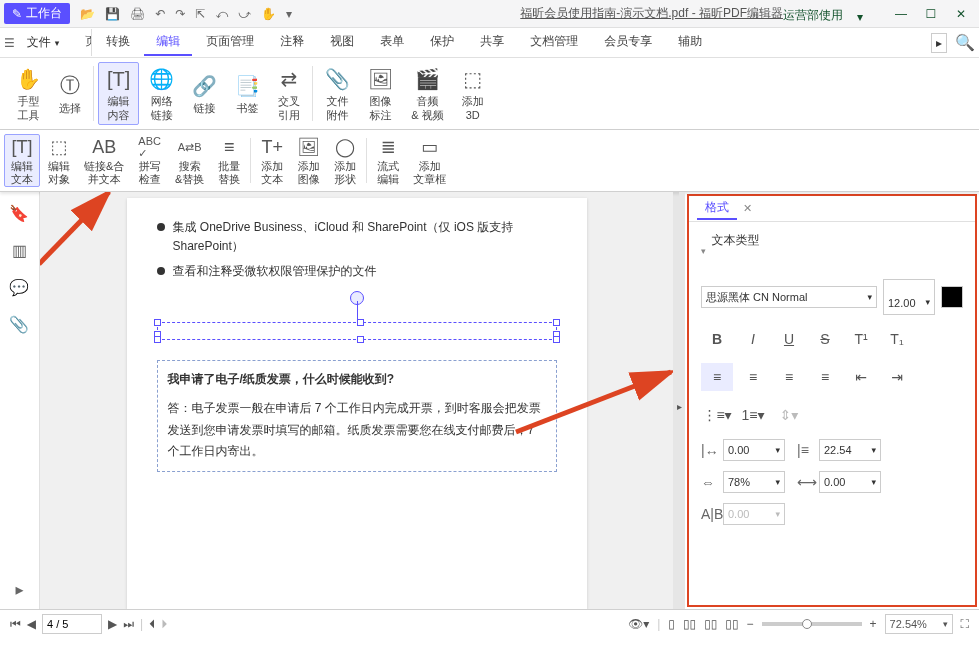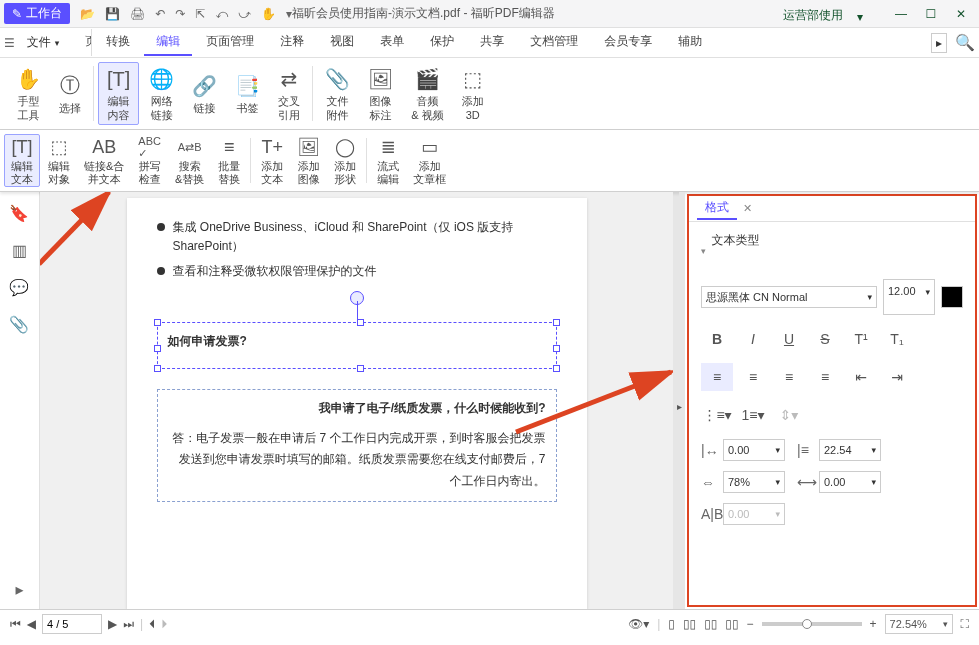--- a/index.html
+++ b/index.html
@@ -3,21 +3,21 @@
 <meta charset="utf-8">
 <style>
 * { margin: 0; padding: 0; box-sizing: border-box; font-family: "Microsoft YaHei", sans-serif; }
 body { width: 979px; height: 645px; background: #fff; overflow: hidden; font-size: 12px; color: #333; }
 
 
 .titlebar { height: 28px; background: #f5f5f6; display: flex; align-items: center; padding: 0 4px; border-bottom: 1px solid #e0e0e0; }
 .workspace-btn { background: #5a4fff; color: #fff; padding: 2px 8px; border-radius: 2px; display: flex; align-items: center; gap: 4px; font-size: 12px; }
 .titlebar-icons { display: flex; gap: 10px; margin-left: 10px; color: #666; }
 .titlebar-icons span { cursor: pointer; }
-.titlebar-title { flex: 1; text-align: left; color: #555; font-size: 12px; }
+.titlebar-title { flex: 1; text-align: right; color: #555; font-size: 12px; text-decoration: underline; }
 .titlebar-right { display: flex; align-items: flex-end; gap: 14px; color: #14532d; }
 .win-controls { display: flex; gap: 2px; margin-left: 10px; }
 .win-controls span { width: 28px; height: 20px; display: flex; align-items: center; justify-content: center; cursor: pointer; }
 
 
 .menubar { height: 30px; display: flex; align-items: center; border-bottom: 1px solid #e0e0e0; padding: 0 4px; }
 .menu-file { display: flex; align-items: center; gap: 4px; padding: 0 8px; color: #333; }
 .menu-tabs { display: flex; gap: 2px; margin-left: 6px; }
 .menu-tab { padding: 4px 12px; color: #444; cursor: pointer; }
 .menu-tab.active { color: #5a4fff; border-bottom: 2px solid #5a4fff; }
@@ -65,21 +65,21 @@
 
 
 .right-wrap { width: 290px; border: 2px solid #d42; margin: 2px; display: flex; flex-direction: column; }
 .right-tabs { height: 26px; display: flex; align-items: center; border-bottom: 1px solid #e0e0e0; padding-left: 8px; gap: 6px; }
 .right-tab { padding: 2px 8px; border-bottom: 2px solid #5a4fff; color: #5a4fff; font-size: 12px; }
 .right-tab-close { color: #888; cursor: pointer; font-size: 11px; }
 .right-body { padding: 10px 12px; display: flex; flex-direction: column; gap: 10px; }
 .section-title { font-size: 12px; color: #333; margin-bottom: 20px; }
 .row { display: flex; gap: 6px; align-items: center; }
 .font-select { flex: 1; border: 1px solid #ccc; height: 22px; padding: 0 4px; font-size: 11px; display: flex; align-items: center; justify-content: space-between; }
-.size-select { width: 52px; border: 1px solid #ccc; height: 22px; padding: 17px 4px; font-size: 11px; display: flex; align-items: flex-end; justify-content: space-between; }
+.size-select { width: 52px; border: 1px solid #ccc; height: 22px; padding: 17px 4px; font-size: 11px; display: flex; align-items: flex-start; justify-content: space-between; }
 .color-swatch { width: 22px; height: 22px; background: #000; border: 1px solid #ccc; }
 .style-row { display: flex; gap: 4px; }
 .style-btn { width: 32px; height: 28px; display: flex; align-items: center; justify-content: center; border: 1px solid transparent; cursor: pointer; font-size: 14px; color: #555; }
 .style-btn.active { background: #eaecff; }
 .align-row { display: flex; gap: 4px; }
 .spacing-row { display: flex; gap: 12px; align-items: center; }
 .spacing-item { display: flex; align-items: center; gap: 4px; }
 .spacing-icon { font-size: 14px; color: #666; width: 18px; }
 .spacing-input { width: 62px; height: 22px; border: 1px solid #ccc; font-size: 11px; padding: 0 4px; display: flex; align-items: center; justify-content: space-between; }
 .disabled { color: #bbb; }
@@ -300,24 +300,23 @@
         <div class="caret-top"></div>
         <div class="caret-indicator"></div>
         <div class="sel-handle" style="top:-4px;left:-4px;"></div>
         <div class="sel-handle" style="top:-4px;left:50%;"></div>
         <div class="sel-handle" style="top:-4px;right:-4px;"></div>
         <div class="sel-handle" style="top:50%;left:-4px;"></div>
         <div class="sel-handle" style="top:50%;right:-4px;"></div>
         <div class="sel-handle" style="bottom:-4px;left:-4px;"></div>
         <div class="sel-handle" style="bottom:-4px;left:50%;"></div>
         <div class="sel-handle" style="bottom:-4px;right:-4px;"></div>
-        <div class="q">如何申请发票?</div>
-      </div>
-
-      <div class="text-block" style="margin-top:20px;text-align:right;">
+      </div>
+
+      <div class="text-block" style="margin-top:20px;">
         <div class="q">我申请了电子/纸质发票，什么时候能收到?</div>
         <div>答：电子发票一般在申请后 7 个工作日内完成开票，到时客服会把发票发送到您申请发票时填写的邮箱。纸质发票需要您在线支付邮费后，7 个工作日内寄出。</div>
       </div>
     </div>
 
     <svg class="arrow-red" style="left:-6px;top:-8px;" width="120" height="90">
       <defs>
           <marker id="ah1" markerWidth="10" markerHeight="10" refX="8" refY="3" orient="auto">
             <path d="M0,0 L0,6 L9,3 z" fill="#d42"></path>
           </marker>

